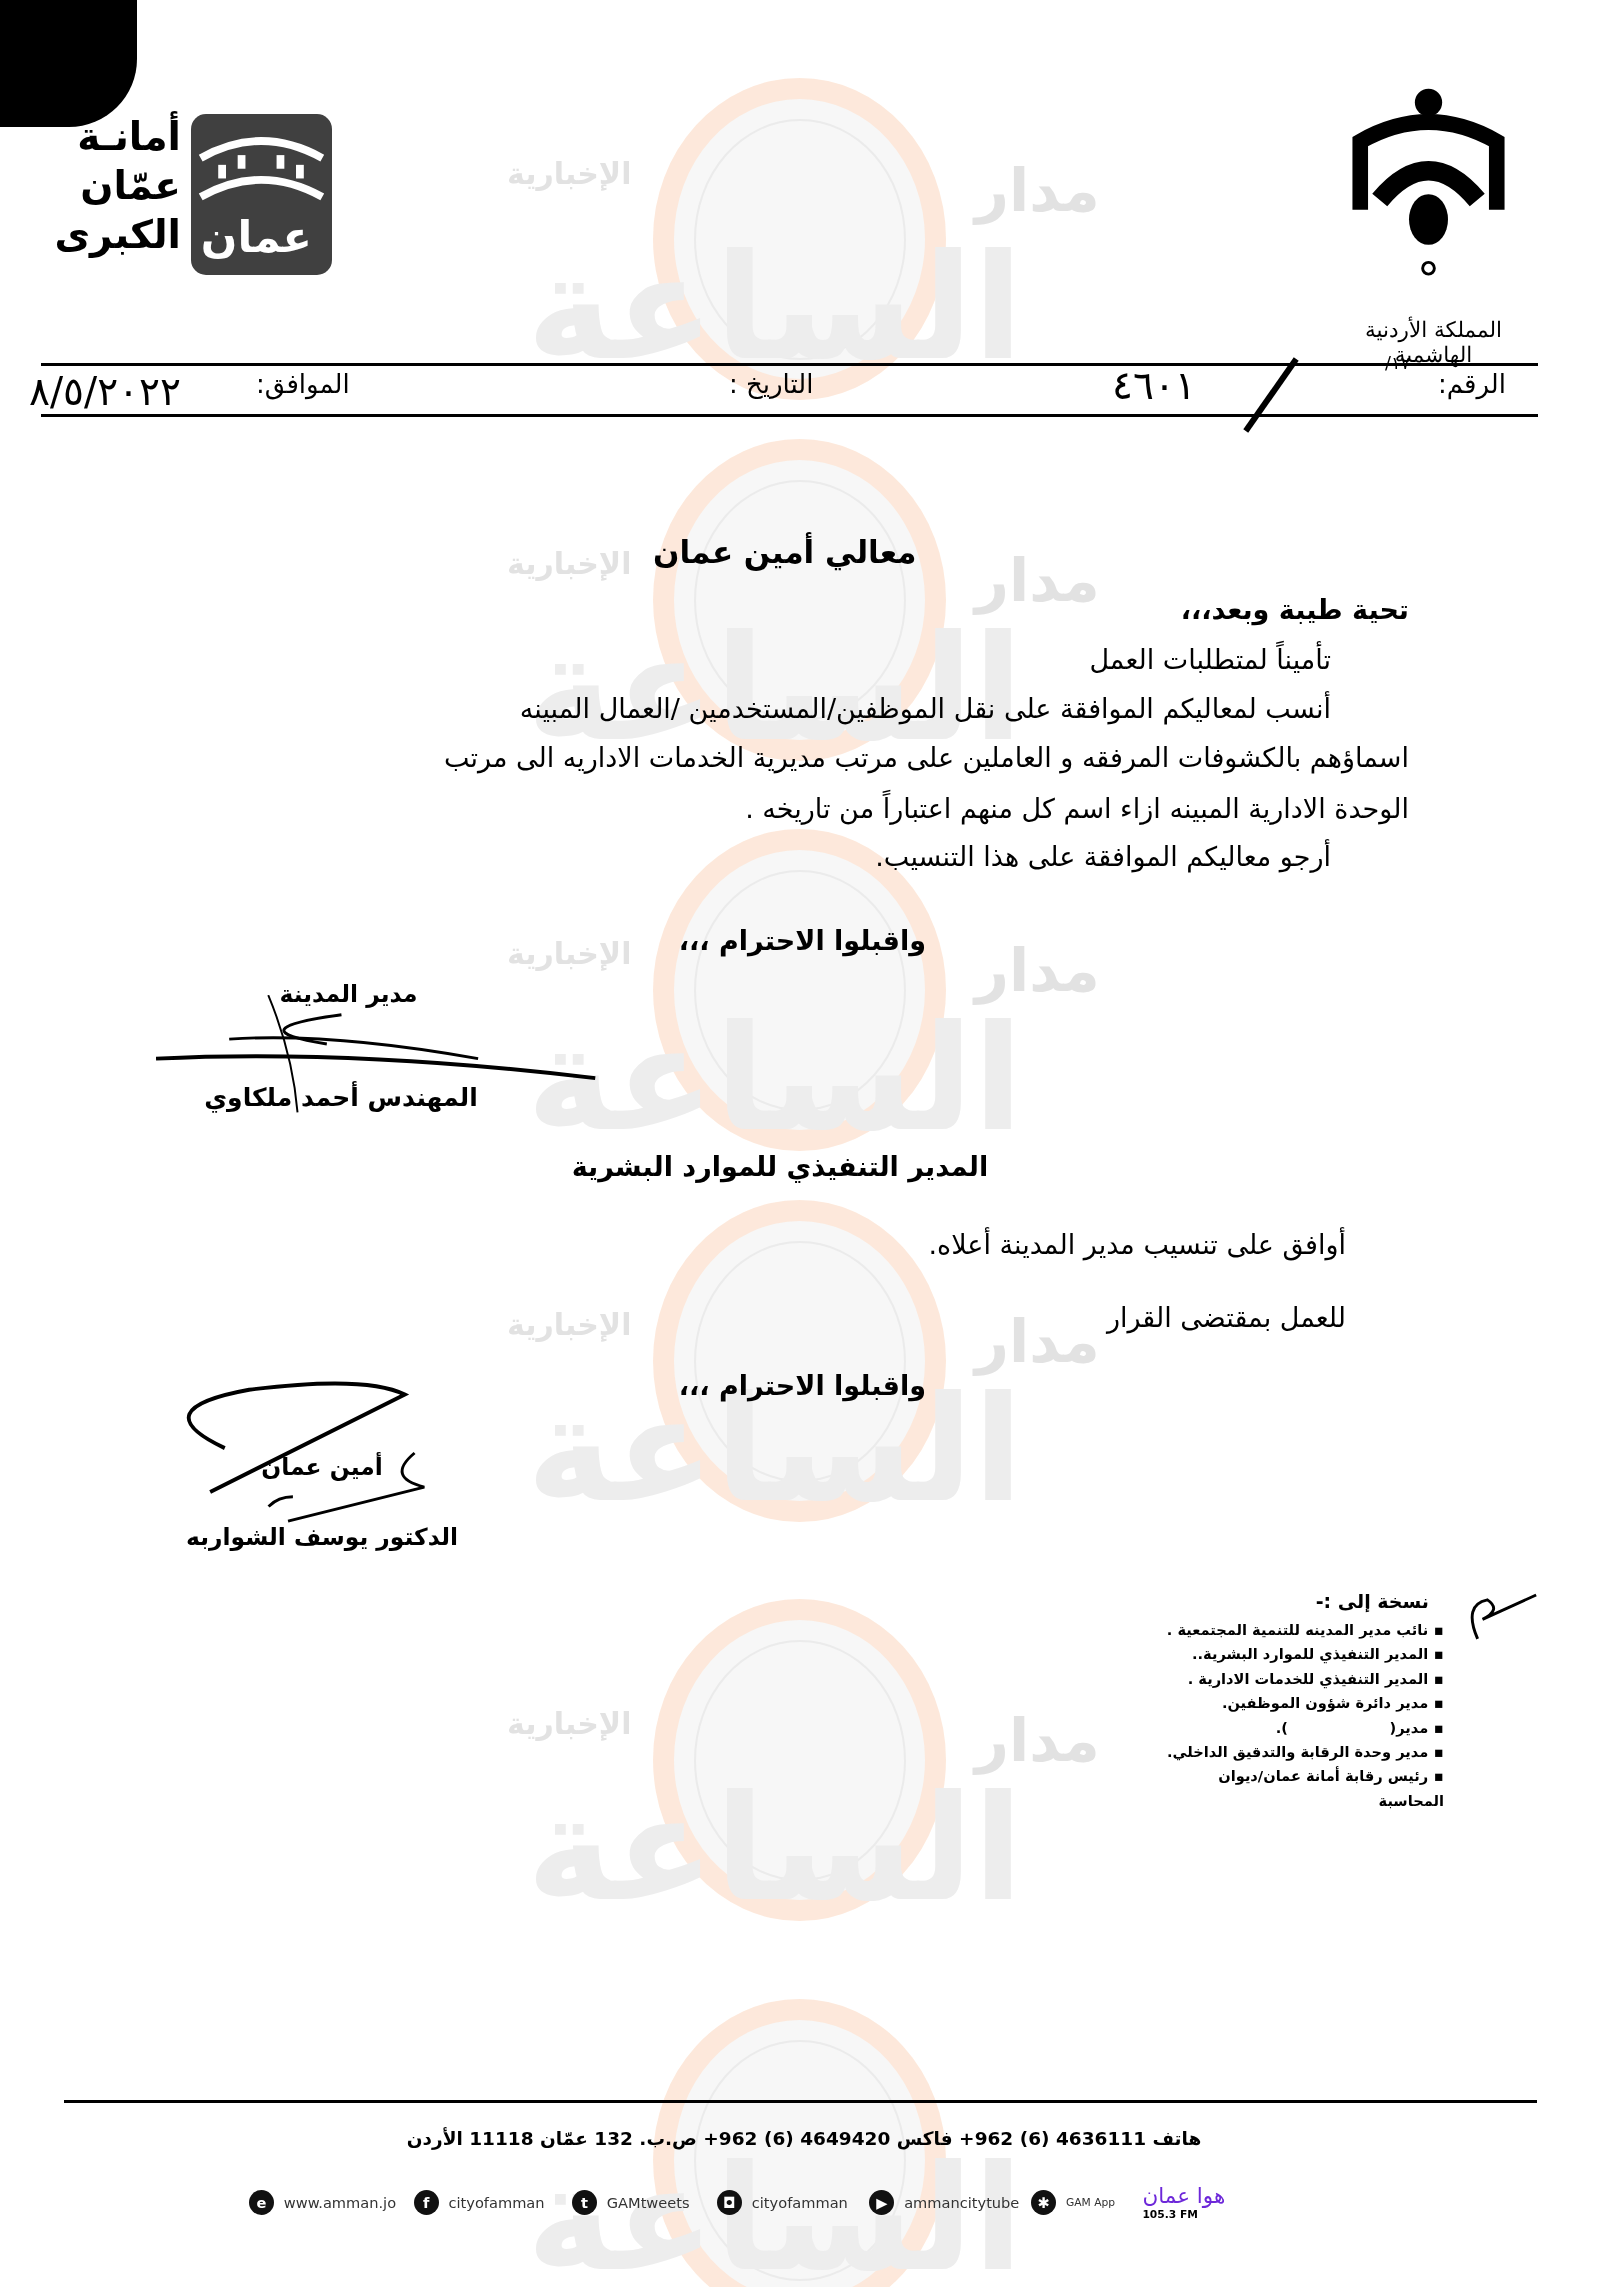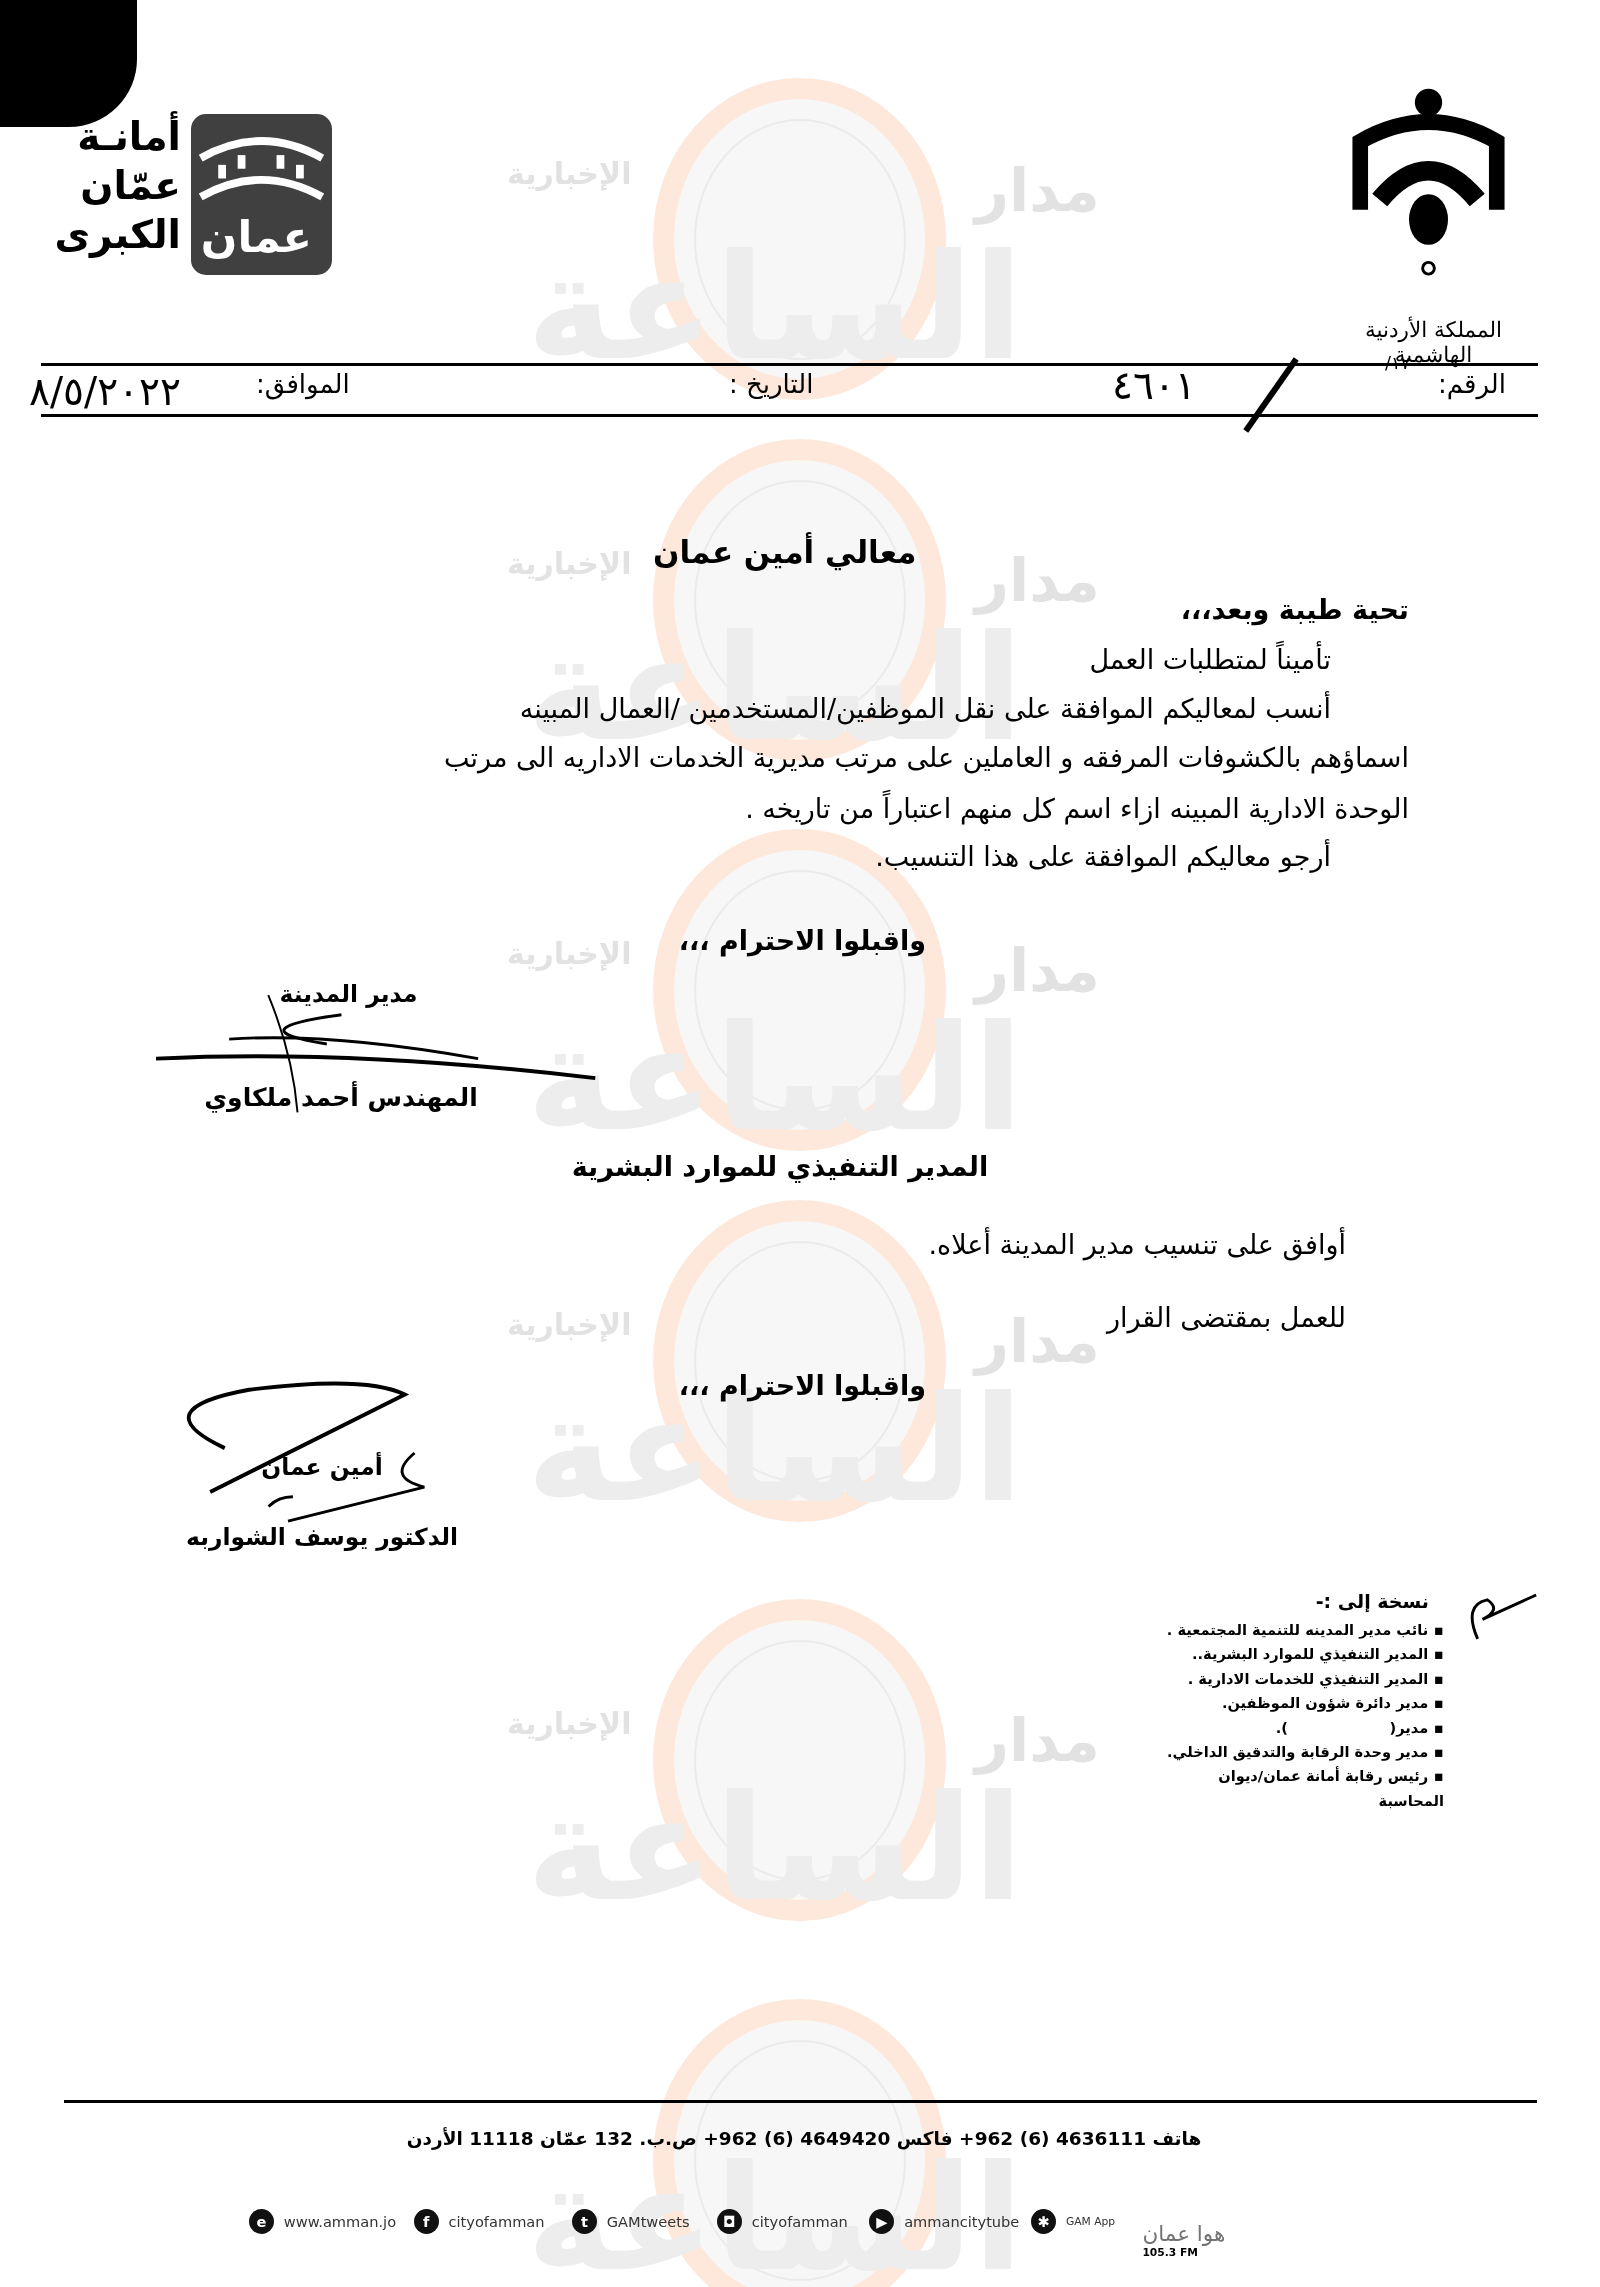--- a/index.html
+++ b/index.html
@@ -187,17 +187,17 @@
   <span style="margin-right:17.6px;">cityofamman</span>
   <span class="s-icon">t</span>
   <span style="margin-right:17.6px;">GAMtweets</span>
   <span class="s-icon">◘</span>
   <span style="margin-right:11.7px;">cityofamman</span>
   <span class="s-icon">▶</span>
   <span style="margin-right:2px;">ammancitytube</span>
   <span class="s-icon">✱</span>
   <span style="font-size:10.7px; margin-right:17.6px;">GAM App</span>
   <span style="display:inline-flex; flex-direction:column; align-items:flex-start;">
-    <span class="rtl" style="font-size:21.5px; color:#737373;margin-top:38px;">هوا عمان</span>
+    <span class="rtl" style="font-size:21.5px; color:#6d28d9;">هوا عمان</span>
     <span style="font-size:10.7px; font-weight:bold; color:#000;">105.3 FM</span>
   </span>
 </div>
 
 
 </body></html>

